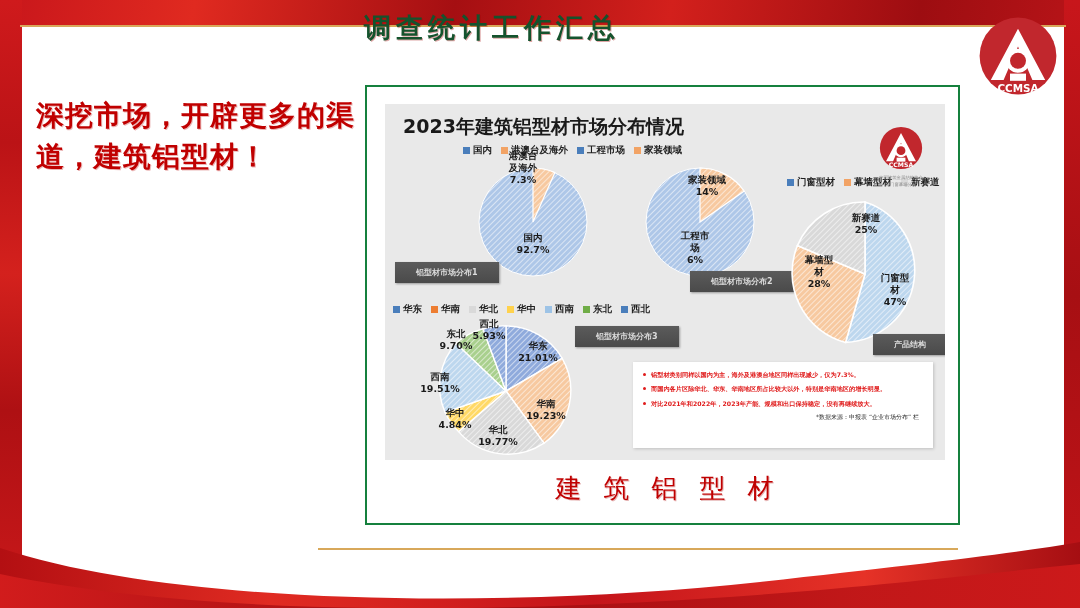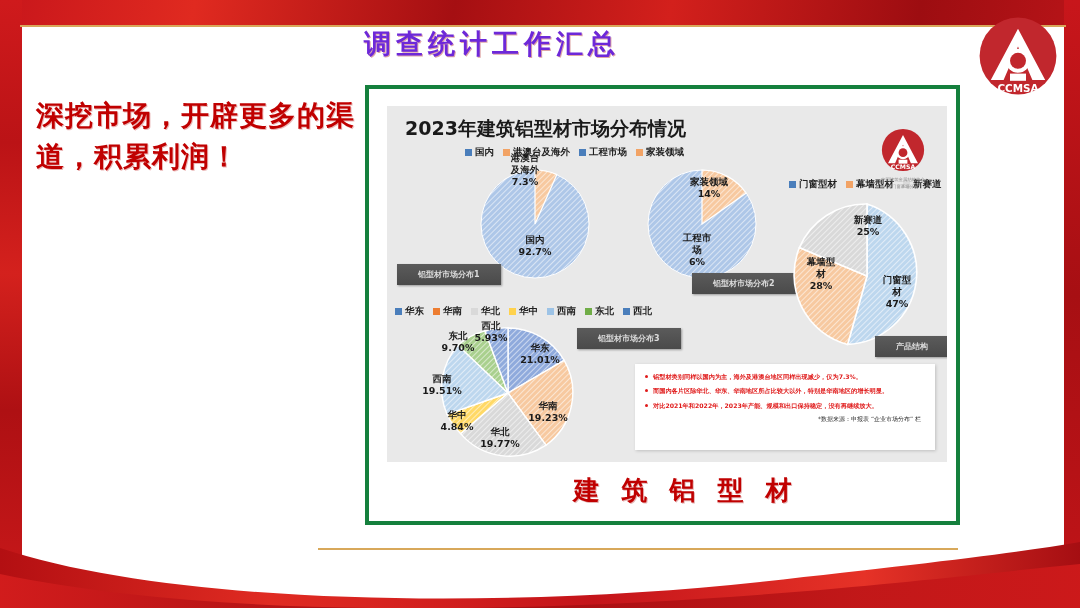--- a/index.html
+++ b/index.html
@@ -42,24 +42,24 @@
   }
 
   
   .ribbon {
     position: absolute; left: 0; bottom: 0; width: 1080px; height: 78px;
     pointer-events: none;
   }
 
   
   .page-title {
-    position: absolute; left: 0; top: 26px; width: 984px;
+    position: absolute; left: 0; top: 10px; width: 984px;
     text-align: center;
     font-family: "DejaVu Serif", "Liberation Serif", serif;
-    font-size: 27px; font-weight: bold; color: #6d28d9;
+    font-size: 27px; font-weight: bold; color: #14532d;
     letter-spacing: 5px;
     text-shadow: 1px 1px 0 rgba(160,0,0,0.35);
   }
 
   
   .corner-logo {
     position: absolute; right: 22px; top: 16px;
     width: 80px; height: 80px;
   }
 
@@ -80,21 +80,21 @@
     line-height: 1.3;
     letter-spacing: 6px;
     text-shadow: 1px 1px 0 rgba(200,30,30,0.35);
   }
   .big-slogan div { white-space: nowrap; }
 
   
   .chart-frame {
     position: absolute; left: 365px; top: 85px;
     width: 595px; height: 440px;
-    border: 4px solid #15803d;
+    border: 2px solid #15803d;
     background: #ffffff;
   }
   .chart-card {
     position: absolute; left: 18px; top: 17px;
     width: 560px; height: 356px;
     background: #e9e9e9;
     overflow: hidden;
   }
   .chart-title {
     position: absolute; left: 18px; top: 10px;
@@ -151,24 +151,24 @@
   .note-line .dot {
     width: 3px; height: 3px; border-radius: 50%;
     background: #e01b1b; flex: none; margin-top: 3px;
   }
   .note-source {
     text-align: right; font-size: 6px; color: #2a2a2a;
     margin-top: 2px; padding-right: 4px;
   }
 
   .chart-caption {
-    position: absolute; left: 16px; top: 384px; width: 595px;
+    position: absolute; left: 0; top: 384px; width: 595px;
     text-align: center;
     font-family: "DejaVu Serif", "Liberation Serif", serif;
-    font-size: 26px; font-weight: bold; color: #c00000;
+    font-size: 26px; font-weight: normal; color: #c00000;
     letter-spacing: 22px; text-indent: 22px;
     text-shadow: 1px 1px 0 rgba(170,10,10,0.3);
   }
 
   
   .watermark {
     position: absolute; right: 48px; bottom: 35px;
     display: flex; align-items: center; gap: 8px;
     font-size: 29px; color: #b9b9b9; font-weight: normal;
     letter-spacing: 2px;
@@ -193,21 +193,21 @@
     <svg viewBox="0 0 100 100" width="80" height="80">
       <circle cx="50" cy="50" r="48" fill="#c1272d"></circle>
       <path d="M50 16 L84 80 L68 80 L50 38 L32 80 L16 80 Z" fill="#ffffff"></path>
       <circle cx="50" cy="56" r="15" fill="#ffffff"></circle>
       <circle cx="50" cy="56" r="10" fill="#c1272d"></circle>
       <rect x="40" y="72" width="20" height="9" fill="#ffffff"></rect>
       <text x="50" y="95" font-size="13" font-weight="bold" fill="#ffffff" text-anchor="middle" font-family="DejaVu Sans, sans-serif">CCMSA</text>
     </svg>
   </div>
 
-  <div class="lead-text">深挖市场，开辟更多的渠道，积累利润！</div>
+  <div class="lead-text">深挖市场，开辟更多的渠道，建筑铝型材！</div>
   <div class="big-slogan">
   </div>
 
   <div class="chart-frame">
 
     <div class="chart-card">
 
       <div class="chart-title">2023年建筑铝型材市场分布情况</div>
 
       <div class="legend legend-top">

